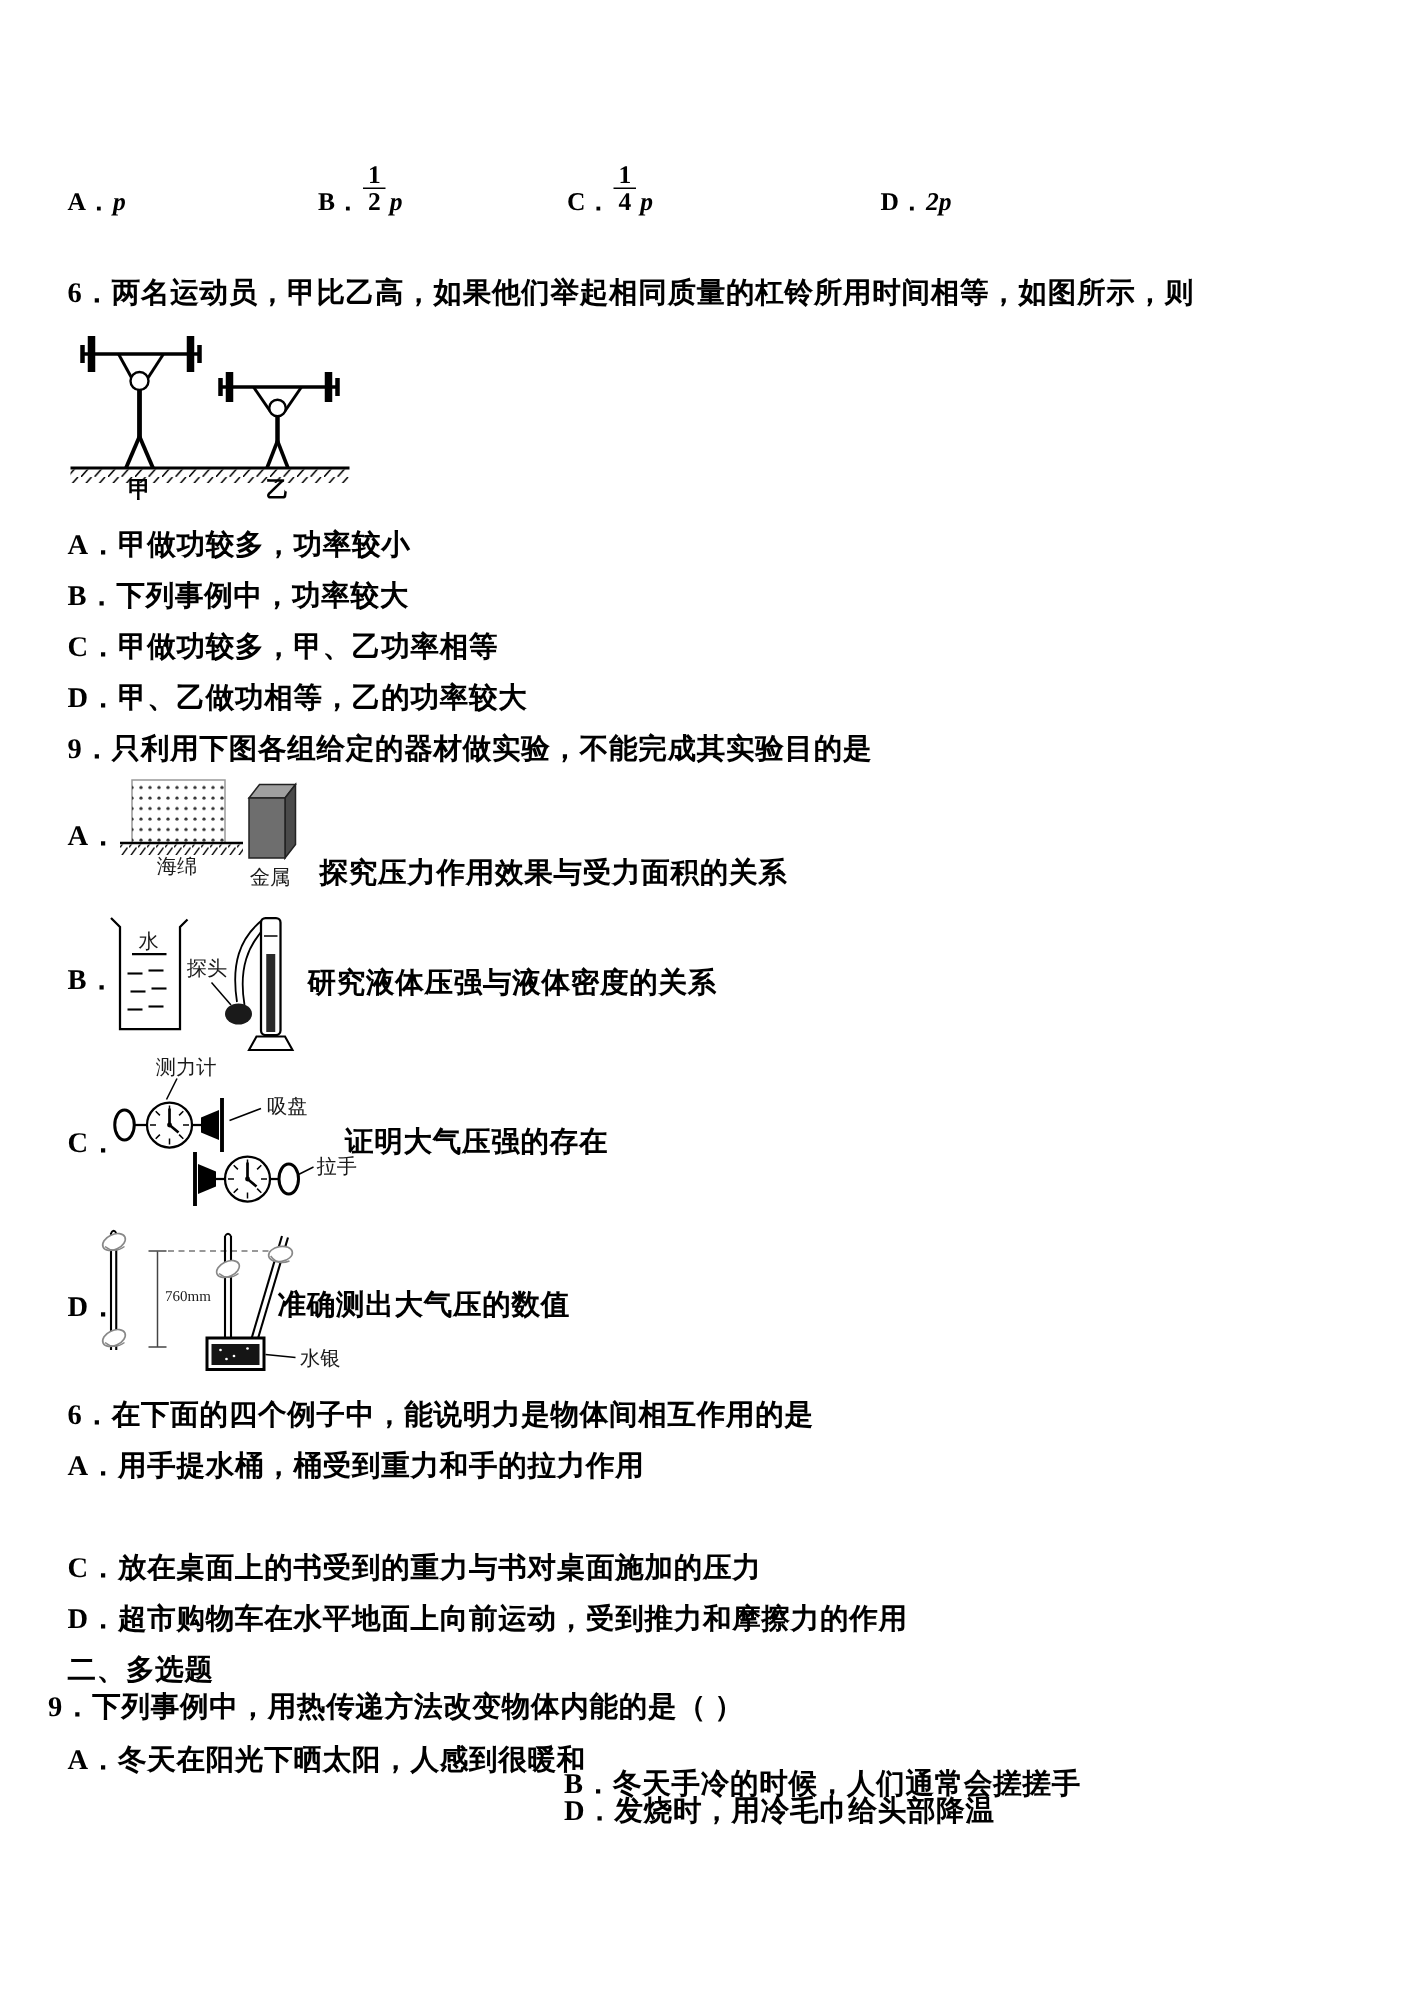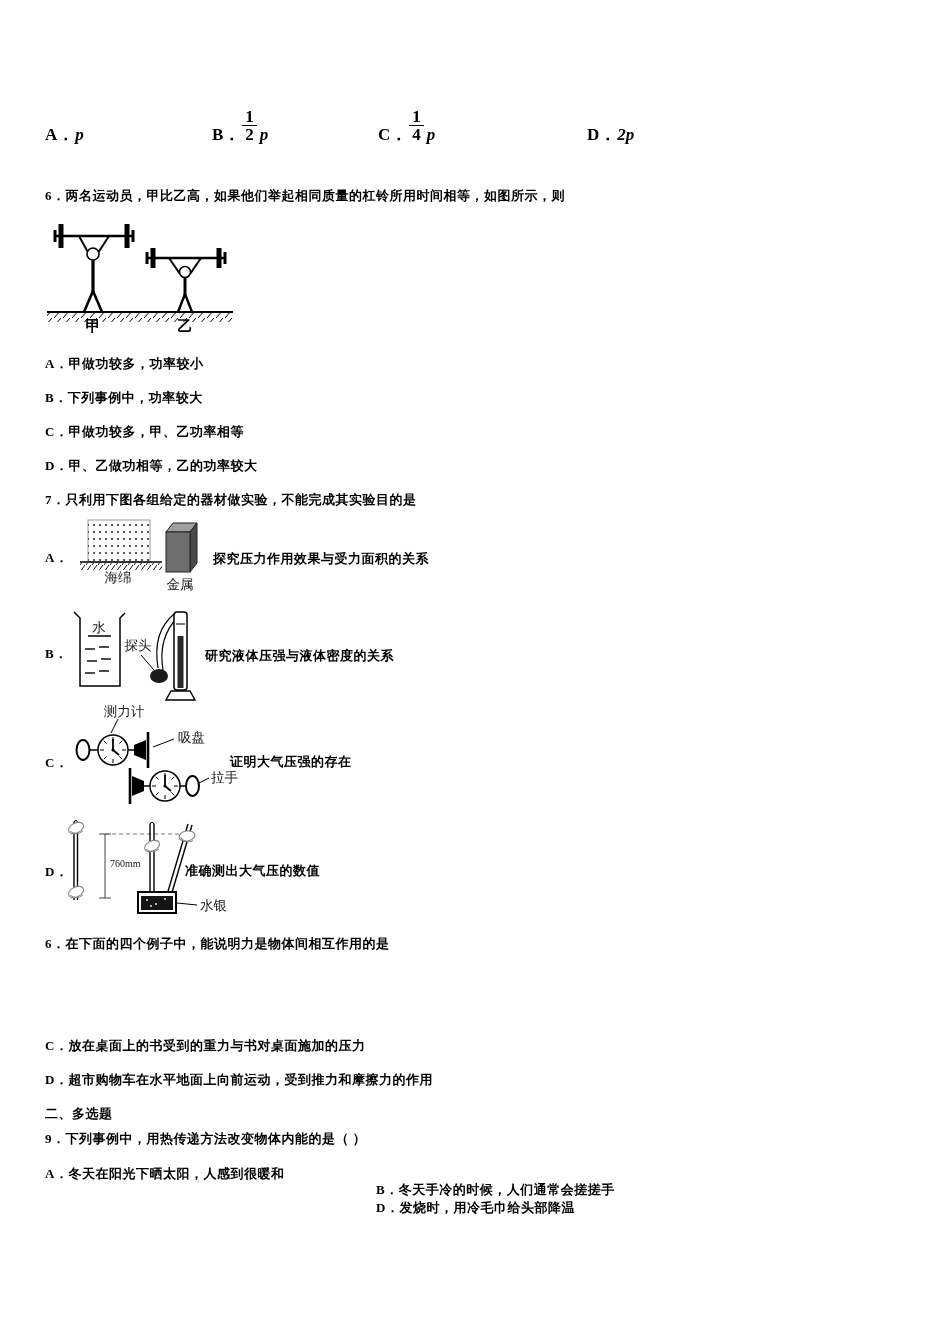--- a/index.html
+++ b/index.html
@@ -1,18 +1,18 @@
 <!DOCTYPE html>
 <html><head>
 <meta charset="utf-8">
 <style>
   html,body{margin:0;padding:0;background:#fff;}
   .page{position:relative;width:950px;height:1344px;background:#fff;overflow:hidden;
         font-family:"Liberation Serif","DejaVu Serif",serif;color:#000;}
-  .t{position:absolute;font-size:13px;line-height:19px;white-space:nowrap;font-weight:bold;letter-spacing:.5px;}
+  .t{position:absolute;font-size:19px;line-height:19px;white-space:nowrap;font-weight:bold;letter-spacing:.5px;}
   .fig{position:absolute;}
   .fracrow{position:absolute;left:45px;top:100px;width:640px;height:46px;}
   .fopt{position:absolute;bottom:0;font-size:17px;font-weight:bold;white-space:nowrap;}
   .fr{display:inline-block;text-align:center;margin:0 2px;vertical-align:baseline;}
   .fr .n{display:block;line-height:17px;border-bottom:1.6px solid #000;padding:0 3px;}
   .fr .d{display:block;line-height:17px;padding:0 3px;}
   .mv{font-style:italic;padding-left:1px;}
   svg{display:block;}
   svg text{font-family:"Liberation Serif","DejaVu Serif",serif;}
   .flabel{font-size:13.5px;fill:#1a1a1a;font-weight:normal;}
@@ -72,21 +72,21 @@
     </g>
     <text class="fbold" x="48" y="117" text-anchor="middle">甲</text>
     <text class="fbold" x="140" y="117" text-anchor="middle">乙</text>
   </svg>
 
   <div class="t" style="left:45px;top:354px;">A．甲做功较多，功率较小</div>
   <div class="t" style="left:45px;top:388px;">B．下列事例中，功率较大</div>
   <div class="t" style="left:45px;top:422px;">C．甲做功较多，甲、乙功率相等</div>
   <div class="t" style="left:45px;top:456px;">D．甲、乙做功相等，乙的功率较大</div>
 
-  <div class="t" style="left:45px;top:490px;">7．只利用下图各组给定的器材做实验，不能完成其实验目的是</div>
+  <div class="t" style="left:45px;top:490px;">9．只利用下图各组给定的器材做实验，不能完成其实验目的是</div>
 
   <div class="t" style="left:45px;top:548px;">A．</div>
   <svg class="fig" style="left:80px;top:516px;" width="128" height="76" viewBox="0 0 128 76">
     <defs>
       <pattern id="sp-dots" patternUnits="userSpaceOnUse" width="6" height="7">
         <circle cx="2" cy="2" r="1.1" fill="#333"></circle>
       </pattern>
       <pattern id="sp-hatch" patternUnits="userSpaceOnUse" width="6" height="7">
         <line x1="0" y1="7" x2="5" y2="0" stroke="#000" stroke-width="0.9"></line>
       </pattern>
@@ -94,21 +94,21 @@
     <rect x="8" y="4" width="62" height="42" fill="#fff" stroke="#999"></rect>
     <rect x="8" y="4" width="62" height="42" fill="url(#sp-dots)" stroke="none"></rect>
     <line x1="0" y1="46" x2="82" y2="46" stroke="#000" stroke-width="1.6"></line>
     <rect x="0" y="47" width="82" height="7" fill="url(#sp-hatch)"></rect>
     <text class="flabel" x="38" y="66" text-anchor="middle">海绵</text>
     <polygon points="86,16 93,7 117,7 110,16" fill="#a0a0a0" stroke="#222"></polygon>
     <polygon points="110,16 117,7 117,47 110,56" fill="#4a4a4a" stroke="#222"></polygon>
     <rect x="86" y="16" width="24" height="40" fill="#6e6e6e" stroke="#222"></rect>
     <text class="flabel" x="100" y="73" text-anchor="middle">金属</text>
   </svg>
-  <div class="t" style="left:198px;top:549px;padding-left:15px;">探究压力作用效果与受力面积的关系</div>
+  <div class="t" style="left:198px;top:573px;padding-left:15px;">探究压力作用效果与受力面积的关系</div>
 
   <div class="t" style="left:45px;top:644px;">B．</div>
   <svg class="fig" style="left:68px;top:604px;" width="140" height="104" viewBox="0 0 140 104">
     <g stroke="#000" fill="none" stroke-width="1.5">
       <polyline points="6,8 12,14 12,82 52,82 52,14 57,9"></polyline>
       <line x1="20" y1="32" x2="43" y2="32"></line>
     </g>
     <text class="flabel" x="31" y="28" text-anchor="middle">水</text>
     <g stroke="#000" stroke-width="1.4">
       <line x1="17" y1="45" x2="27" y2="45"></line>
@@ -211,22 +211,23 @@
         <circle cx="92" cy="90" r="0.9"></circle>
         <circle cx="101" cy="85" r="0.9"></circle>
         <circle cx="87" cy="92" r="0.9"></circle>
       </g>
     <line x1="113" y1="89" x2="133" y2="91" stroke="#000" stroke-width="1"></line>
     <text class="flabel" x="136" y="96">水银</text>
   </svg>
   <div class="t" style="left:185px;top:861px;">准确测出大气压的数值</div>
 
   <div class="t" style="left:45px;top:934px;">6．在下面的四个例子中，能说明力是物体间相互作用的是</div>
+  <div class="t" style="left:45px;top:968px;">A．用手提水桶，桶受到重力和手的拉力作用</div>
   <div class="t" style="left:45px;top:1036px;">C．放在桌面上的书受到的重力与书对桌面施加的压力</div>
   <div class="t" style="left:45px;top:1070px;">D．超市购物车在水平地面上向前运动，受到推力和摩擦力的作用</div>
 
   <div class="t" style="left:45px;top:1104px;">二、多选题</div>
-  <div class="t" style="left:45px;top:1129px;text-align:right;">9．下列事例中，用热传递方法改变物体内能的是（  ）</div>
+  <div class="t" style="left:32px;top:1129px;text-align:right;">9．下列事例中，用热传递方法改变物体内能的是（  ）</div>
   <div class="t" style="left:45px;top:1164px;">A．冬天在阳光下晒太阳，人感到很暖和</div>
   <div class="t" style="left:376px;top:1164px;margin-top:16px;">B．冬天手冷的时候，人们通常会搓搓手</div>
   <div class="t" style="left:376px;top:1198px;">D．发烧时，用冷毛巾给头部降温</div>
 
 </div>
 
 </body></html>

